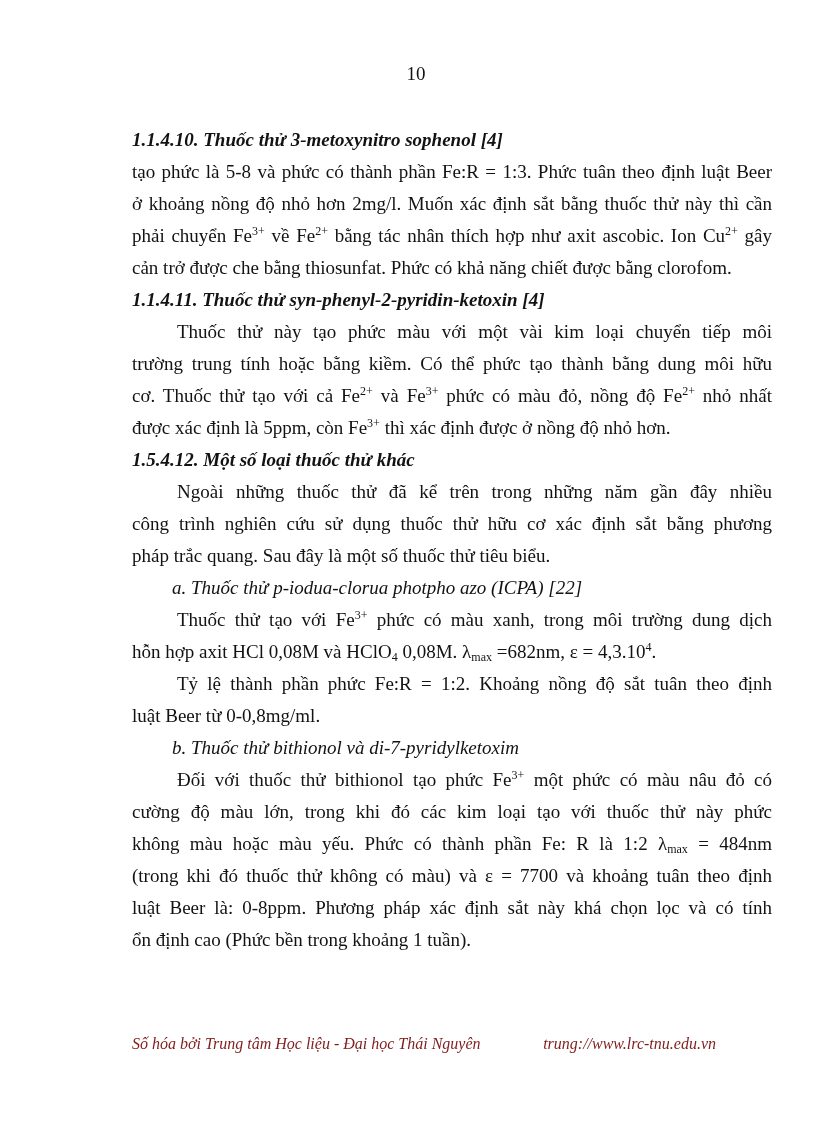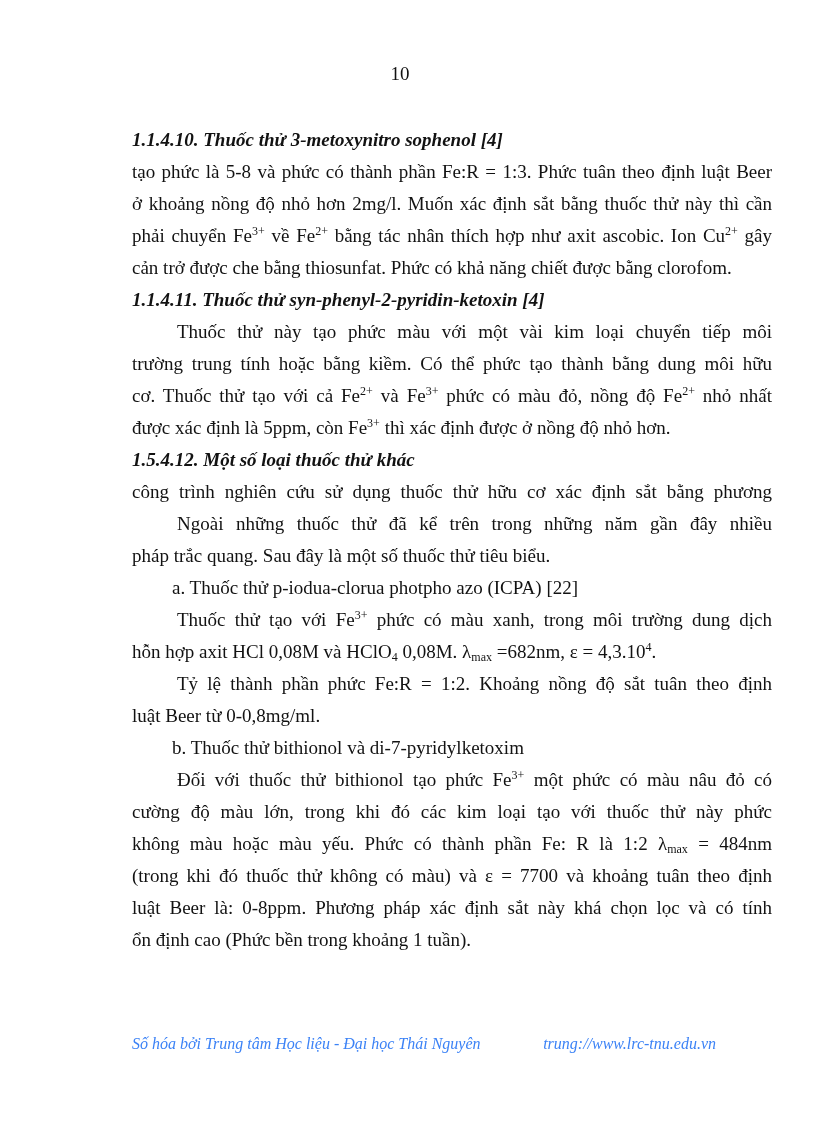--- a/index.html
+++ b/index.html
@@ -3,40 +3,40 @@
 <meta charset="utf-8">
 <style>
   html,body{margin:0;padding:0;}
   body{
     width:816px;height:1123px;background:#ffffff;position:relative;overflow:hidden;
     font-family:"Liberation Serif","DejaVu Serif",serif;color:#121212;
     -webkit-font-smoothing:antialiased;
   }
   .page{position:absolute;inset:0;background:#ffffff;}
   .page-number{
-    position:absolute;top:62px;left:0;width:800px;text-align:center;
+    position:absolute;top:62px;left:16px;width:800px;text-align:center;
     font-size:19px;line-height:24px;
   }
   .doc{
     position:absolute;top:124px;left:132px;width:640px;
     font-size:19px;line-height:32px;
   }
   .doc > div{box-sizing:border-box;}
   .h-line{font-weight:bold;font-style:italic;text-align:left;}
-  .sub-line{padding-left:40px;text-align:left;}
+  .sub-line{font-style:italic;padding-left:40px;text-align:left;}
   .b-line{text-align:justify;text-align-last:justify;}
   .b-line.last{text-align-last:left;}
   .b-line.first{padding-left:45px;}
   sup,sub{font-size:12px;line-height:0;vertical-align:baseline;position:relative;}
   sup{top:-0.55em;}
   sub{top:0.28em;}
   .footer{
     position:absolute;top:1033px;left:132px;width:584px;
     display:flex;justify-content:space-between;align-items:baseline;
-    font-style:italic;font-size:16px;line-height:22px;color:#3b82f6;
+    font-style:italic;font-size:16px;line-height:22px;color:#7f1d1d;
   }
   .footer .f-left{white-space:nowrap;}
   .footer .f-right{white-space:nowrap;}
 </style>
 </head>
 <body>
 
 <div class="page">
   <div class="page-number">10</div>
   <main class="doc" id="doc-body">
@@ -49,22 +49,22 @@
       </div>
       <div class="h-line">1.1.4.11. Thuốc thử syn-phenyl-2-pyridin-ketoxin [4]</div>
       <div>
         <div class="b-line first">Thuốc thử này tạo phức màu với một vài kim loại chuyển tiếp môi</div>
         <div class="b-line">trường trung tính hoặc bằng kiềm. Có thể phức tạo thành bằng dung môi hữu</div>
         <div class="b-line">cơ. Thuốc thử tạo với cả Fe<sup>2+</sup> và Fe<sup>3+</sup> phức có màu đỏ, nồng độ Fe<sup>2+</sup> nhỏ nhất</div>
         <div class="b-line last">được xác định là 5ppm, còn Fe<sup>3+</sup> thì xác định được ở nồng độ nhỏ hơn.</div>
       </div>
       <div class="h-line">1.5.4.12. Một số loại thuốc thử khác</div>
       <div>
+        <div class="b-line first">Ngoài những thuốc thử đã kể trên trong những năm gần đây nhiều</div>
         <div class="b-line">công trình nghiên cứu sử dụng thuốc thử hữu cơ xác định sắt bằng phương</div>
-        <div class="b-line first">Ngoài những thuốc thử đã kể trên trong những năm gần đây nhiều</div>
         <div class="b-line last">pháp trắc quang. Sau đây là một số thuốc thử tiêu biểu.</div>
       </div>
       <div class="sub-line">a. Thuốc thử p-iodua-clorua photpho azo (ICPA) [22]</div>
       <div>
         <div class="b-line first">Thuốc thử tạo với Fe<sup>3+</sup> phức có màu xanh, trong môi trường dung dịch</div>
         <div class="b-line last">hỗn hợp axit HCl 0,08M và HClO<sub>4</sub> 0,08M. λ<sub>max</sub> =682nm, ε = 4,3.10<sup>4</sup>.</div>
       </div>
       <div>
         <div class="b-line first">Tỷ lệ thành phần phức Fe:R = 1:2. Khoảng nồng độ sắt tuân theo định</div>
         <div class="b-line last">luật Beer từ 0-0,8mg/ml.</div>

